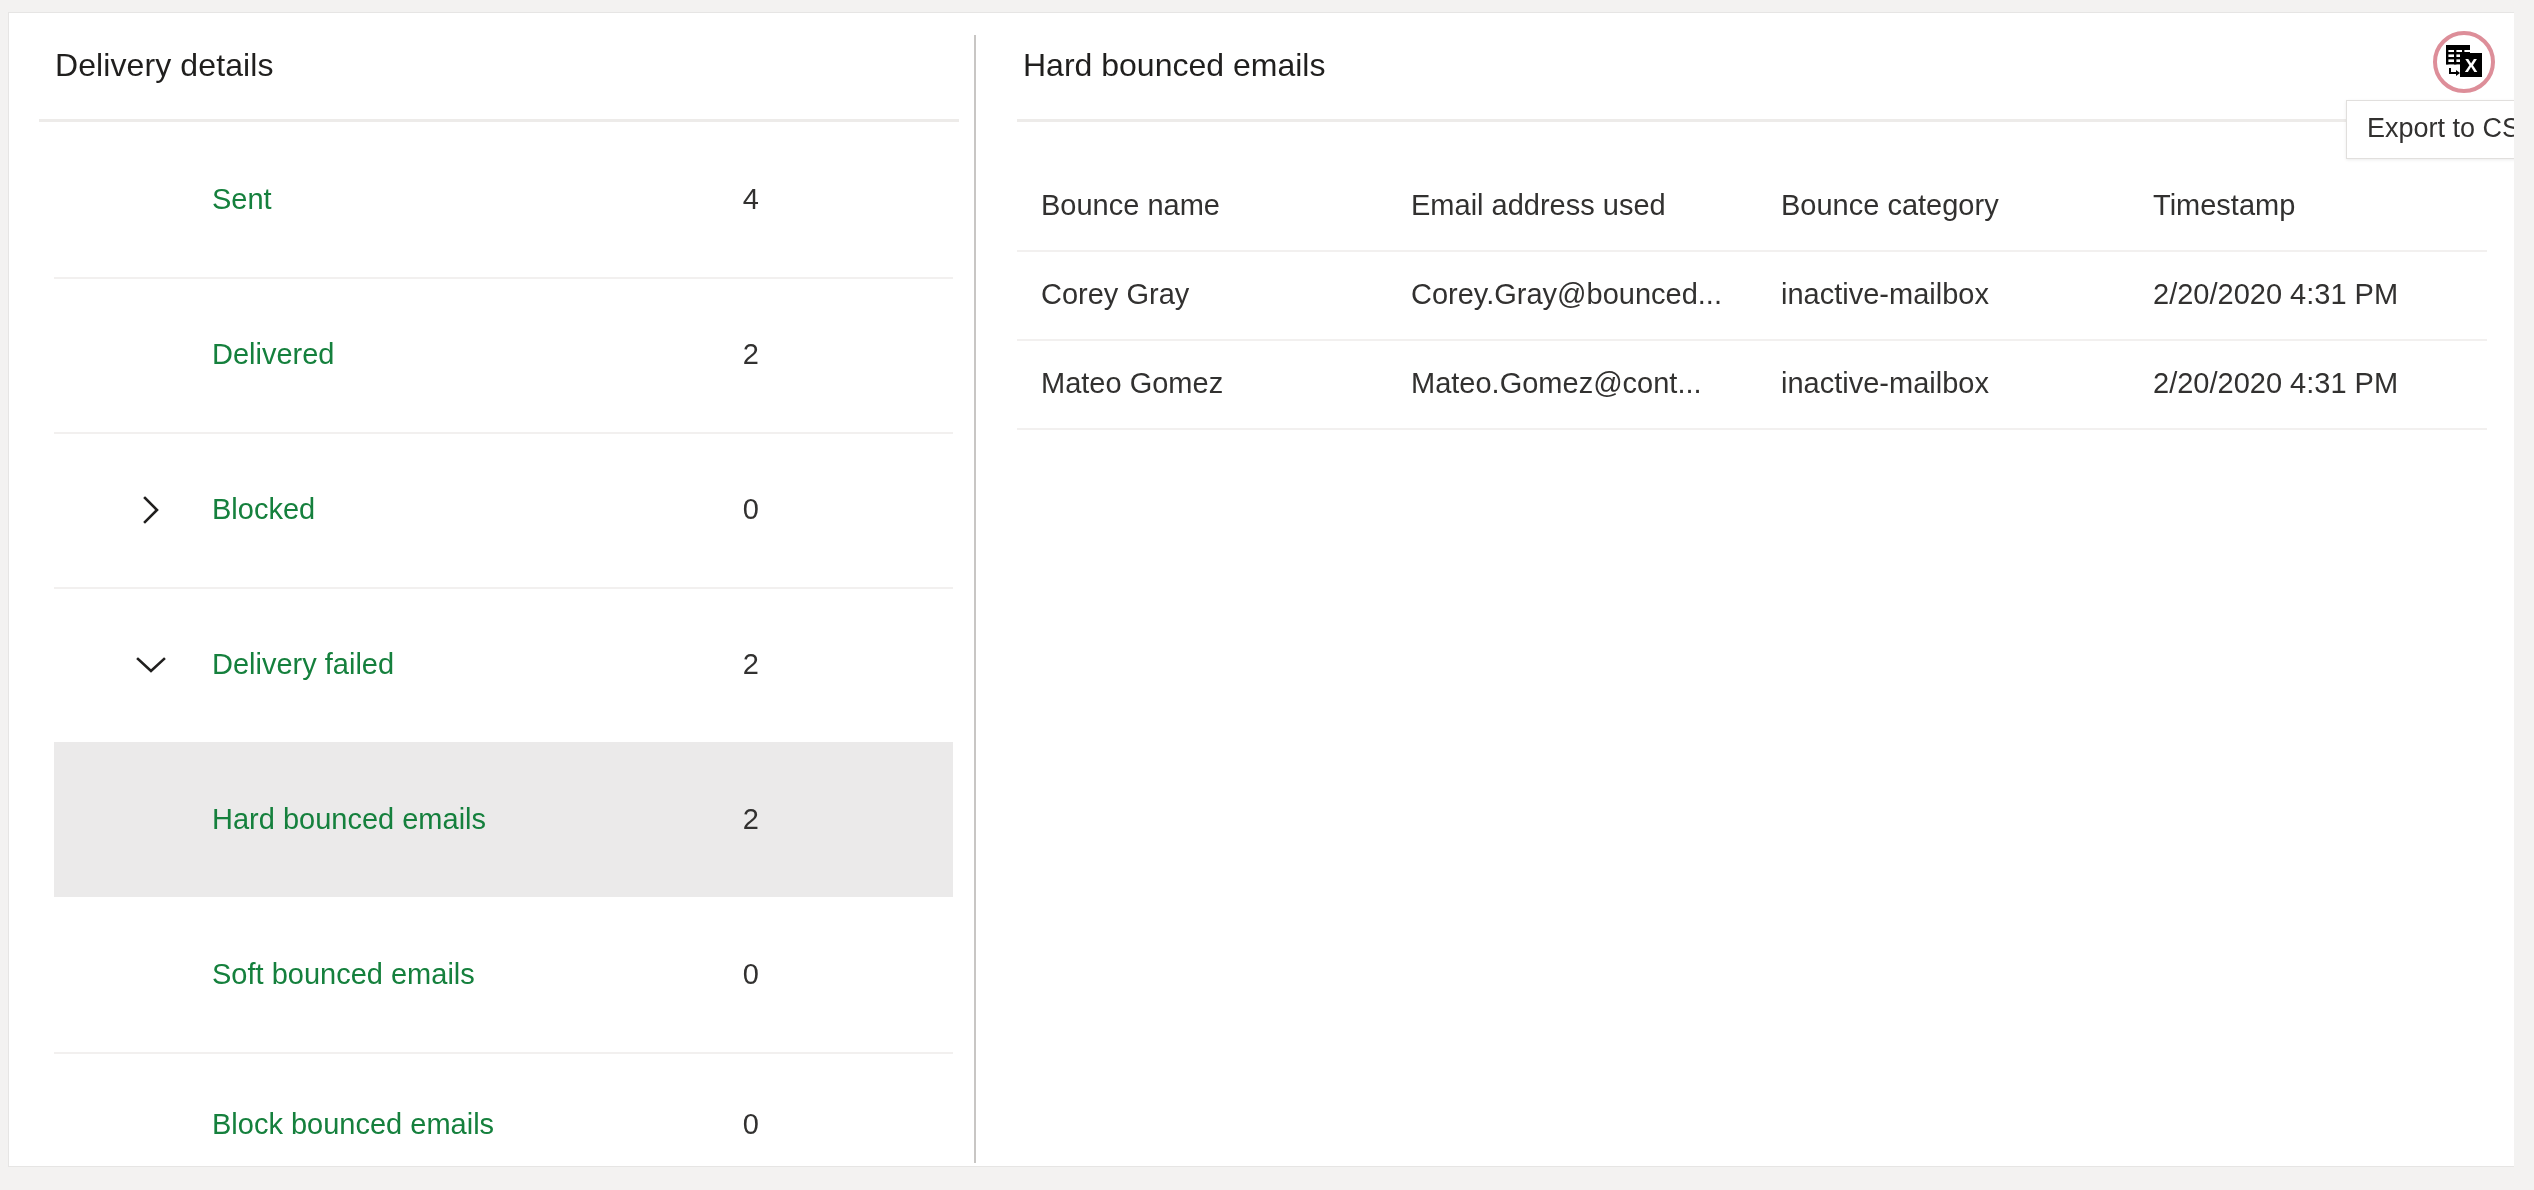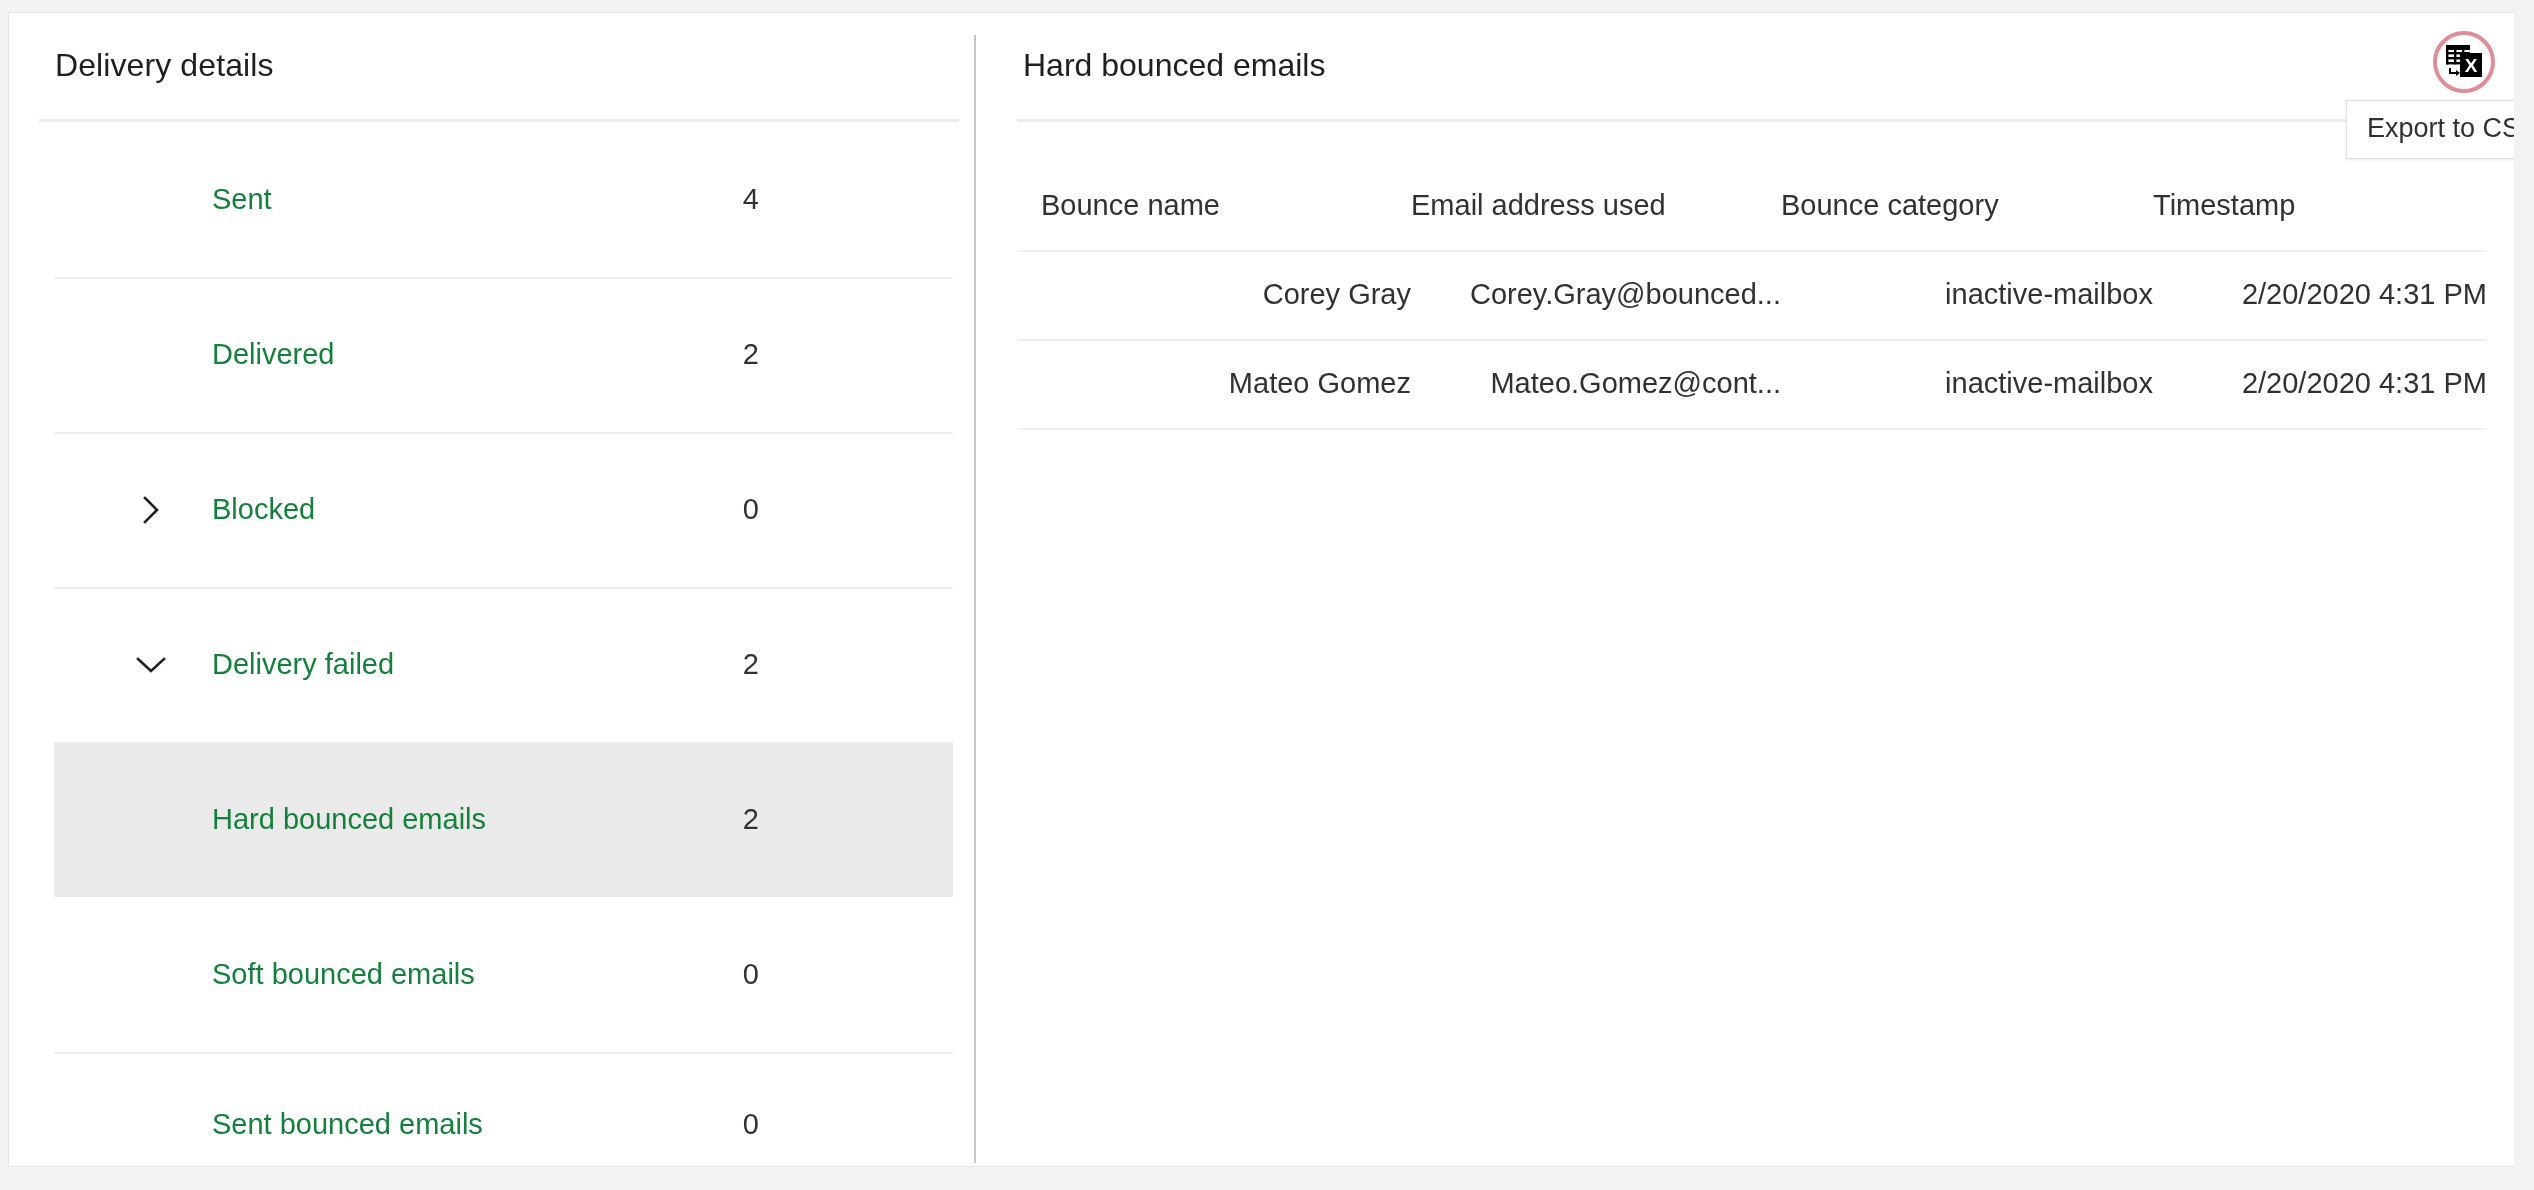--- a/index.html
+++ b/index.html
@@ -200,21 +200,21 @@
   .tbl th {
     text-align: left;
     font-weight: 400;
     font-size: 29px;
     color: #323130;
     padding: 26px 0 28px 0;
     border-bottom: 2px solid #f2f0ef;
     white-space: nowrap;
   }
   .tbl td {
-    text-align: right;
+    text-align: left;
     font-size: 29px;
     color: #323130;
     padding: 26px 0 28px 0;
     border-bottom: 2px solid #f2f0ef;
     white-space: nowrap;
     overflow: hidden;
     text-overflow: ellipsis;
   }
   .c0 { width: 370px; padding-left: 24px !important; }
   .c1 { width: 370px; }
@@ -267,21 +267,21 @@
           <span class="detail-label">Hard bounced emails</span>
           <span class="detail-value">2</span>
         </div>
 
         <div class="detail-row">
           <span class="detail-label">Soft bounced emails</span>
           <span class="detail-value">0</span>
         </div>
 
         <div class="detail-row short">
-          <span class="detail-label">Sent bounced emails</span>
+          <span class="detail-label">Block bounced emails</span>
           <span class="detail-value">0</span>
         </div>
 
       </div>
     </div>
 
     <div class="v-divider"></div>
 
     <div class="right-panel">
       <div class="right-title">Hard bounced emails</div>

